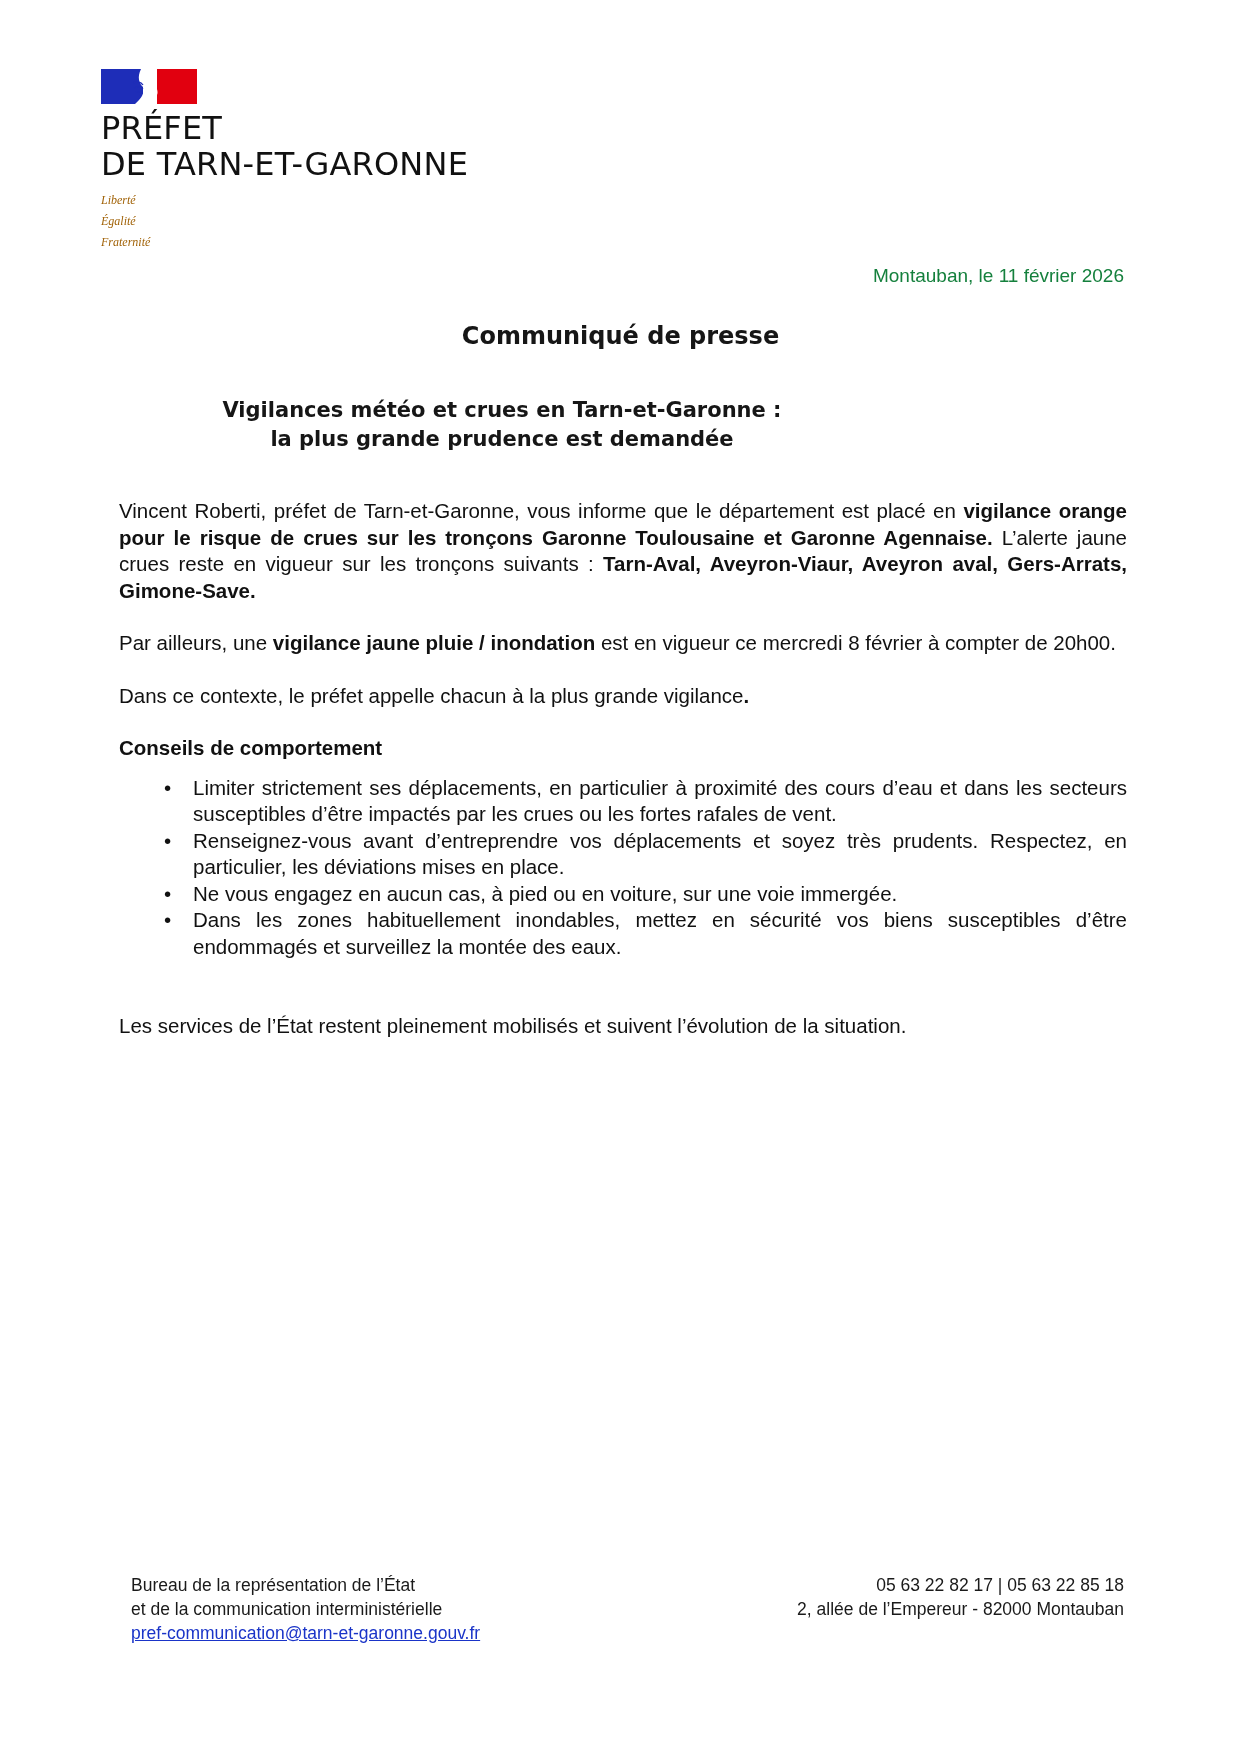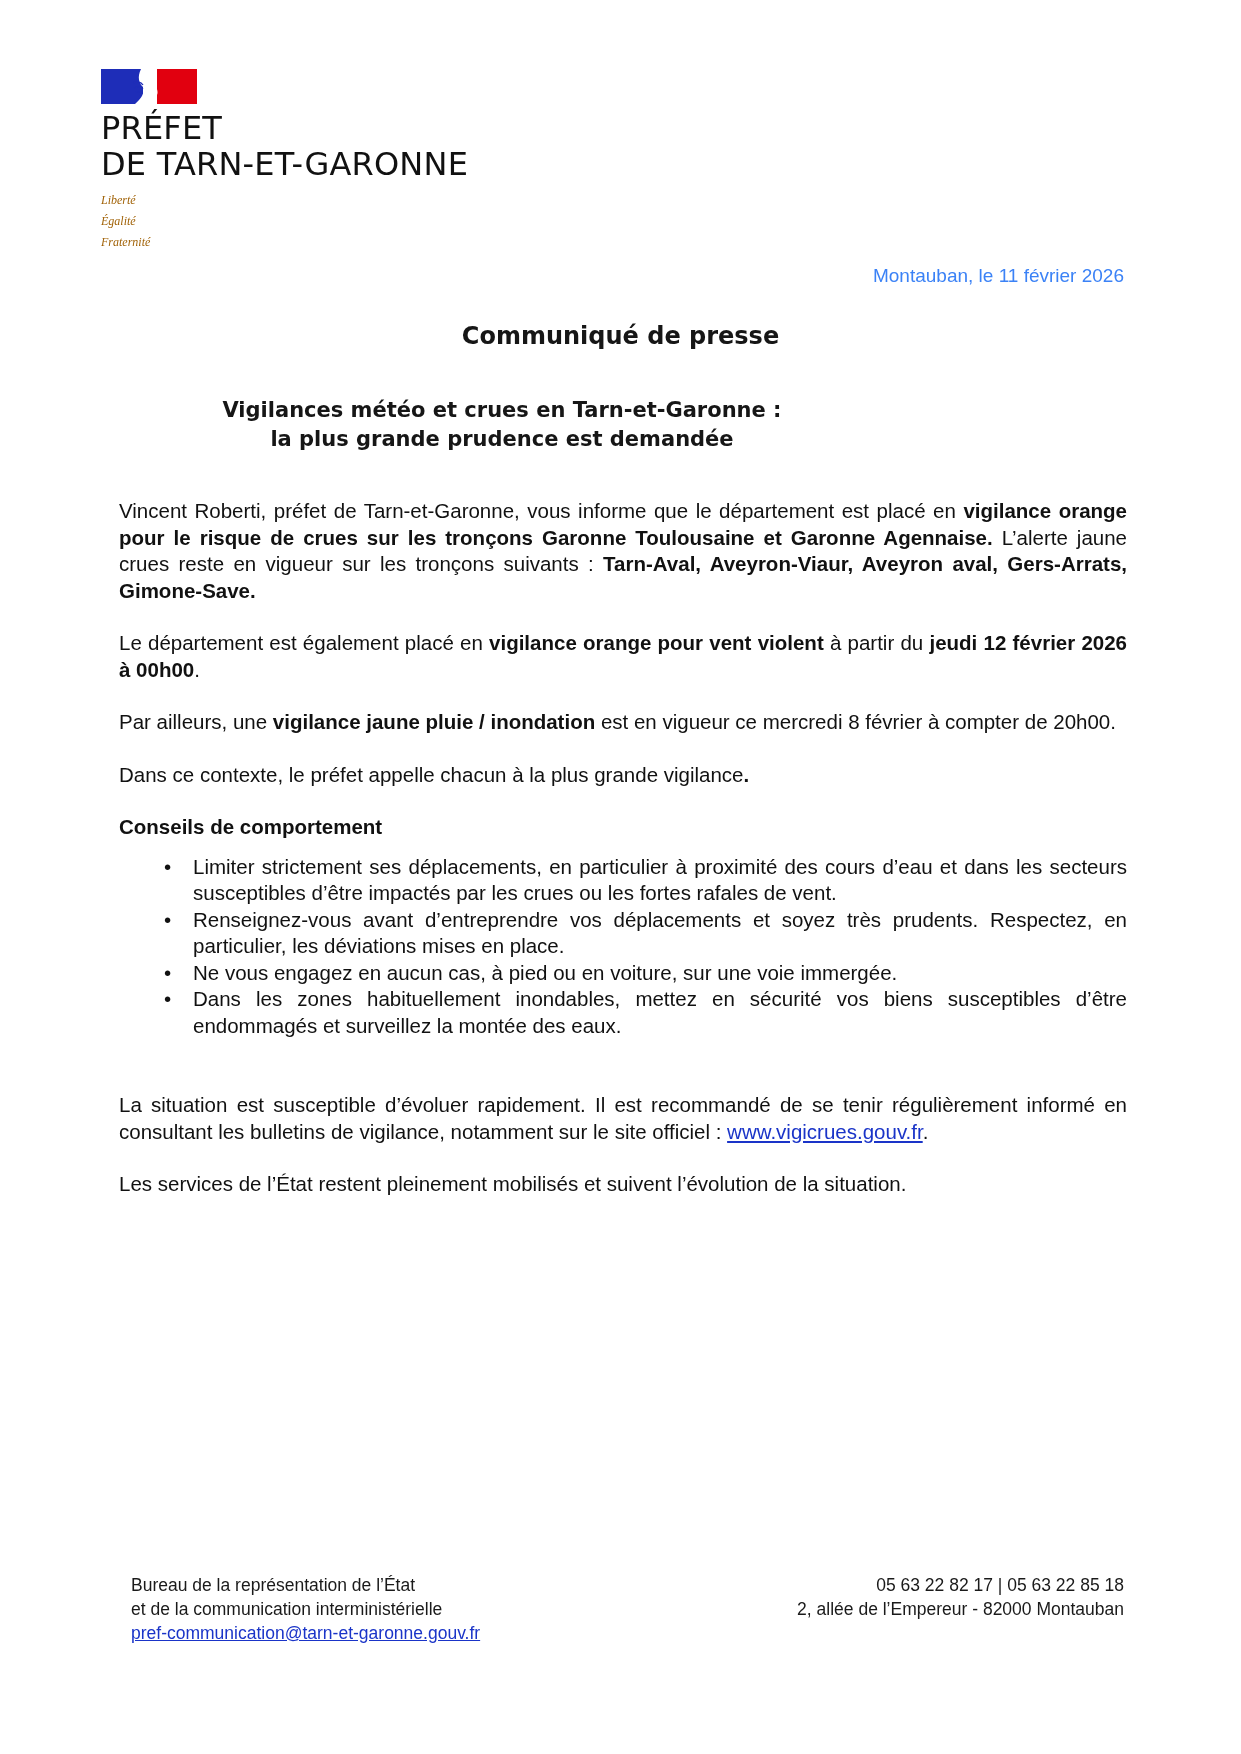--- a/index.html
+++ b/index.html
@@ -7,21 +7,21 @@
          font-family: "Liberation Sans", "DejaVu Sans", sans-serif; color: #161616; }
   .logo-block { position: absolute; left: 101px; top: 69px; }
   .flag { position: relative; width: 96px; height: 35px; }
   .flag .blue { position: absolute; left: 0; top: 0; width: 42px; height: 35px; background: #1e2db8; }
   .flag .red { position: absolute; left: 56px; top: 0; width: 40px; height: 35px; background: #e1000f; }
   .flag svg { position: absolute; left: 30px; top: 0; }
   .pref-title { margin-top: 6px; font-family: "DejaVu Sans", sans-serif; font-weight: normal;
                 font-size: 32px; line-height: 36px; letter-spacing: 0.2px; color: #111; }
   .motto { margin-top: 8px; font-family: "Liberation Serif", serif; font-style: italic;
            font-size: 12px; line-height: 21px; color: #a16207; }
-  .date-line { position: absolute; right: 117px; top: 265px; font-size: 19px; color: #3b82f6; }
+  .date-line { position: absolute; right: 117px; top: 265px; font-size: 19px; color: #15803d; }
   .doc-type { position: absolute; left: 0; width: 1241px; top: 322px; text-align: center;
               font-family: "DejaVu Sans", sans-serif; font-weight: bold; font-size: 24px; }
   .headline { position: absolute; left: 0; width: 1004px; top: 396px; text-align: center;
               font-family: "DejaVu Sans", sans-serif; font-weight: bold; font-size: 21px; line-height: 29px; }
   .body-text { position: absolute; left: 119px; width: 1008px; top: 486px;
                font-family: "Liberation Sans Narrow", "Liberation Sans", sans-serif;
                font-size: 20.5px; line-height: 26.5px; text-align: justify; color: #111; }
   .body-text p { margin: 12px 0 26px 0; }
   .body-text b { font-weight: bold; }
   .section-heading { font-weight: bold; margin: 0 0 13px 0; }
@@ -61,35 +61,33 @@
 <div class="doc-type">Communiqué de presse</div>
 
 <div class="headline">
   <div>Vigilances météo et crues en Tarn-et-Garonne :</div>
   <div>la plus grande prudence est demandée</div>
 </div>
 
 <div class="body-text">
   <p><span>Vincent Roberti, préfet de Tarn-et-Garonne, vous informe que le département est placé en </span><b>vigilance orange pour le risque de crues sur les tronçons Garonne Toulousaine et Garonne Agennaise.</b><span> L’alerte jaune crues reste en vigueur sur les tronçons suivants : </span><b>Tarn-Aval, Aveyron-Viaur, Aveyron aval, Gers-Arrats, Gimone-Save.</b></p>
 
-  <p><span>Le département est également placé en </span><b>vigilance orange pour vent violent</b><span> à partir du </span><b>jeudi 12 février 2026 à 00h00</b><span>.</span></p>
 
   <p><span>Par ailleurs, une </span><b>vigilance jaune pluie / inondation</b><span> est en vigueur ce mercredi 8 février à compter de 20h00.</span></p>
 
   <p><span>Dans ce contexte, le préfet appelle chacun à la plus grande vigilance</span><b>.</b></p>
 
   <div class="section-heading">Conseils de comportement</div>
   <ul class="advice">
     <li>Limiter strictement ses déplacements, en particulier à proximité des cours d’eau et dans les secteurs susceptibles d’être impactés par les crues ou les fortes rafales de vent.</li>
     <li>Renseignez-vous avant d’entreprendre vos déplacements et soyez très prudents. Respectez, en particulier, les déviations mises en place.</li>
     <li>Ne vous engagez en aucun cas, à pied ou en voiture, sur une voie immergée.</li>
     <li>Dans les zones habituellement inondables, mettez en sécurité vos biens susceptibles d’être endommagés et surveillez la montée des eaux.</li>
   </ul>
 
-  <p><span>La situation est susceptible d’évoluer rapidement. Il est recommandé de se tenir régulièrement informé en consultant les bulletins de vigilance, notamment sur le site officiel : </span><a class="link" href="www.vigicrues.gouv.fr">www.vigicrues.gouv.fr</a><span>.</span></p>
 
   <p>Les services de l’État restent pleinement mobilisés et suivent l’évolution de la situation.</p>
 </div>
 
 <div class="footer-left">
   <div>Bureau de la représentation de l’État</div>
   <div>et de la communication interministérielle</div>
   <a class="link">pref-communication@tarn-et-garonne.gouv.fr</a>
 </div>
 

